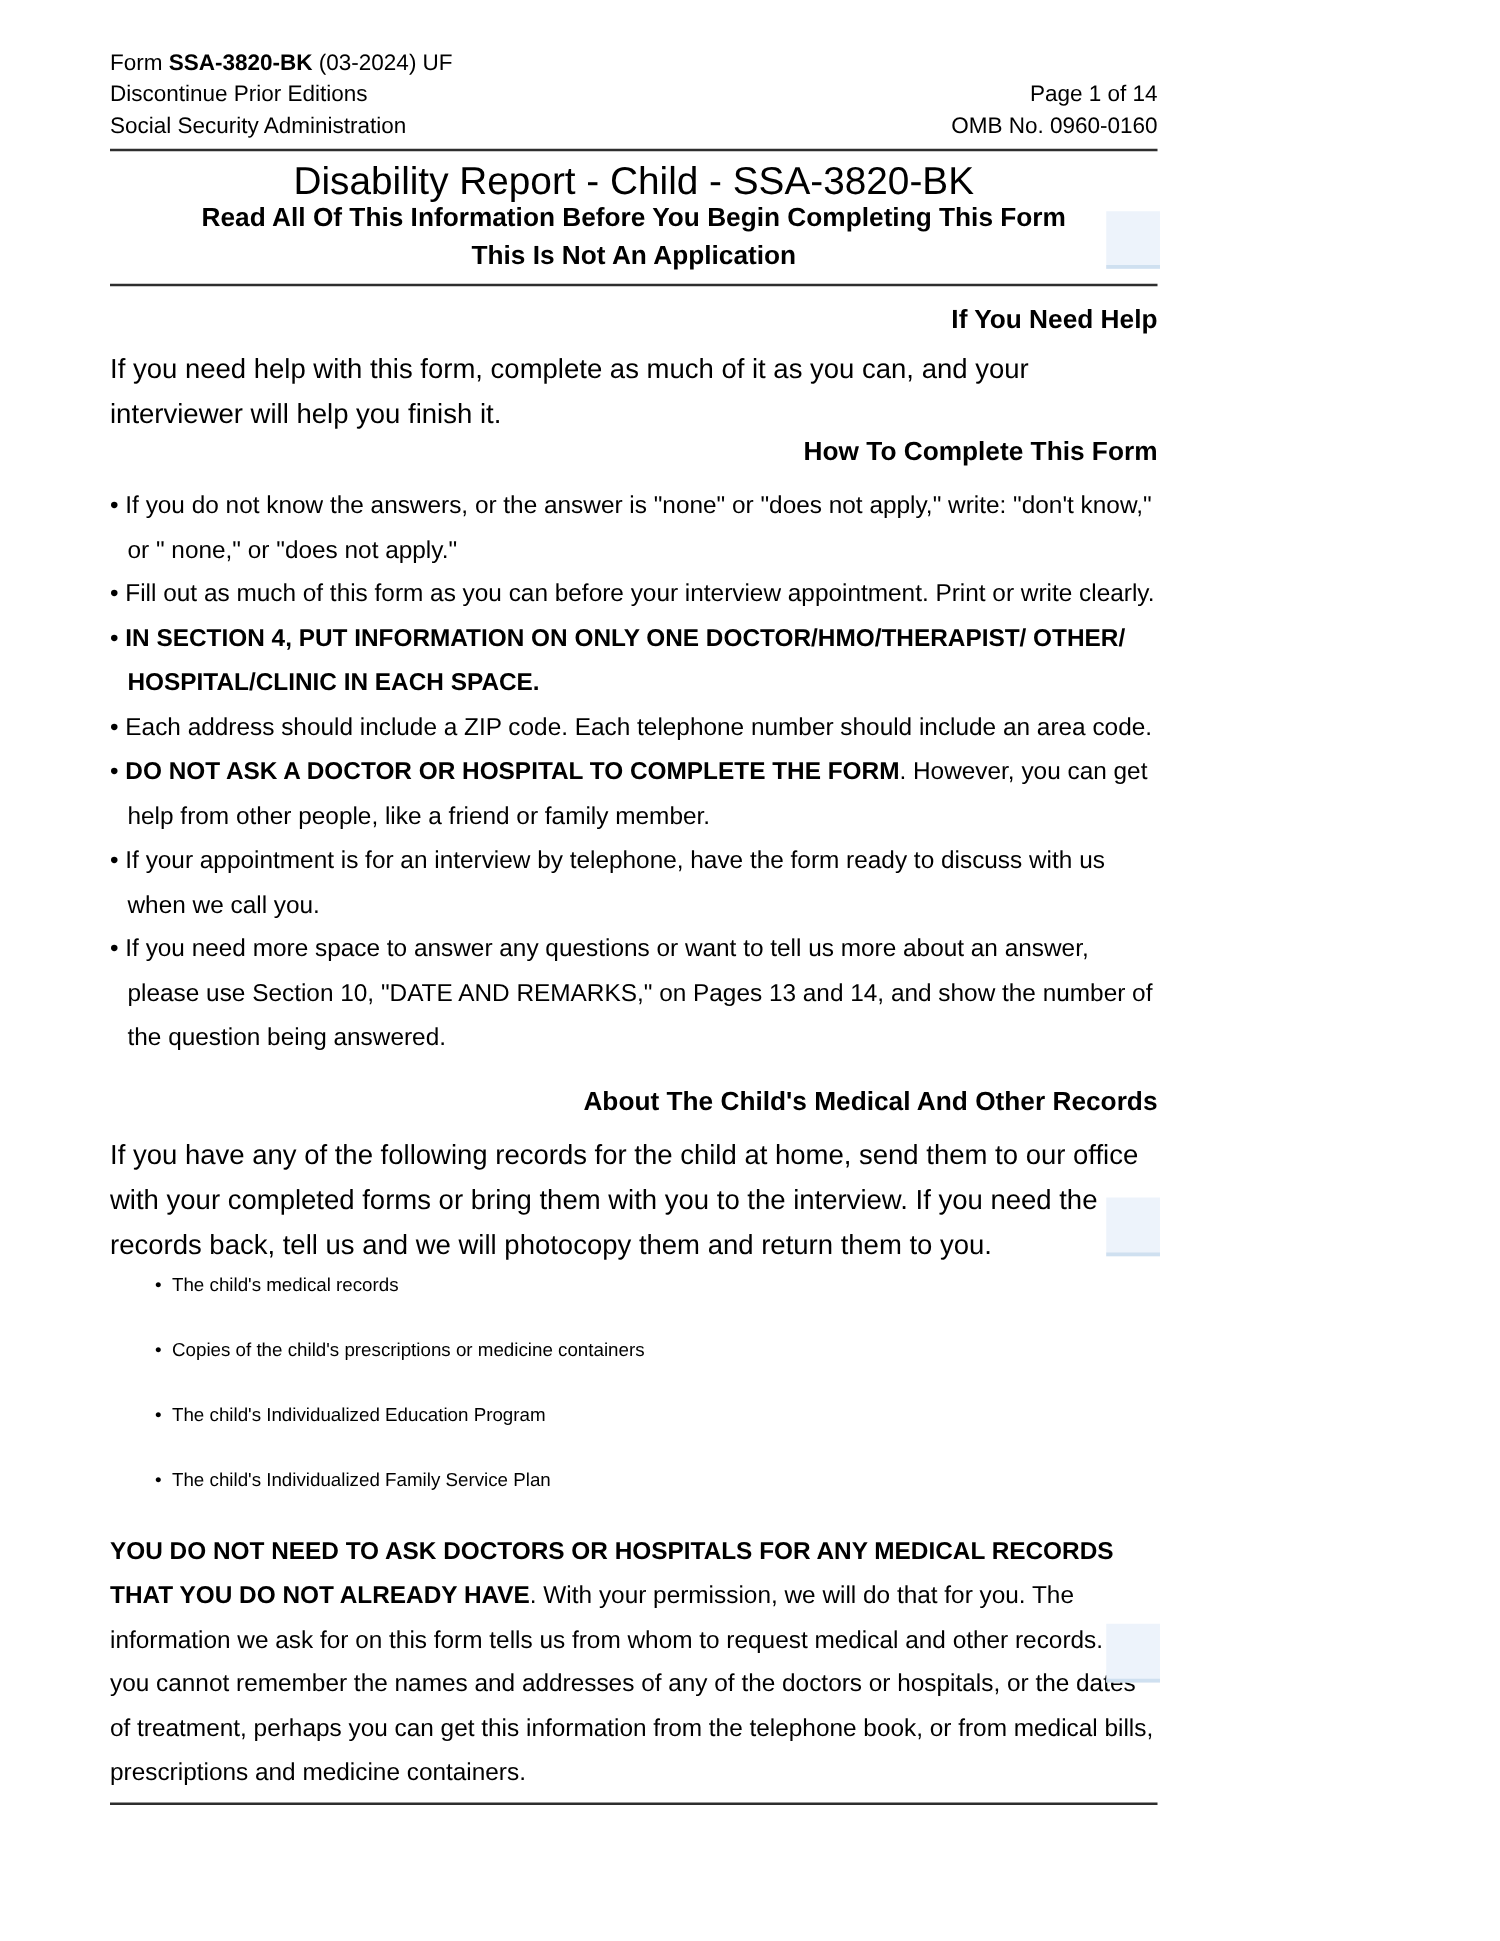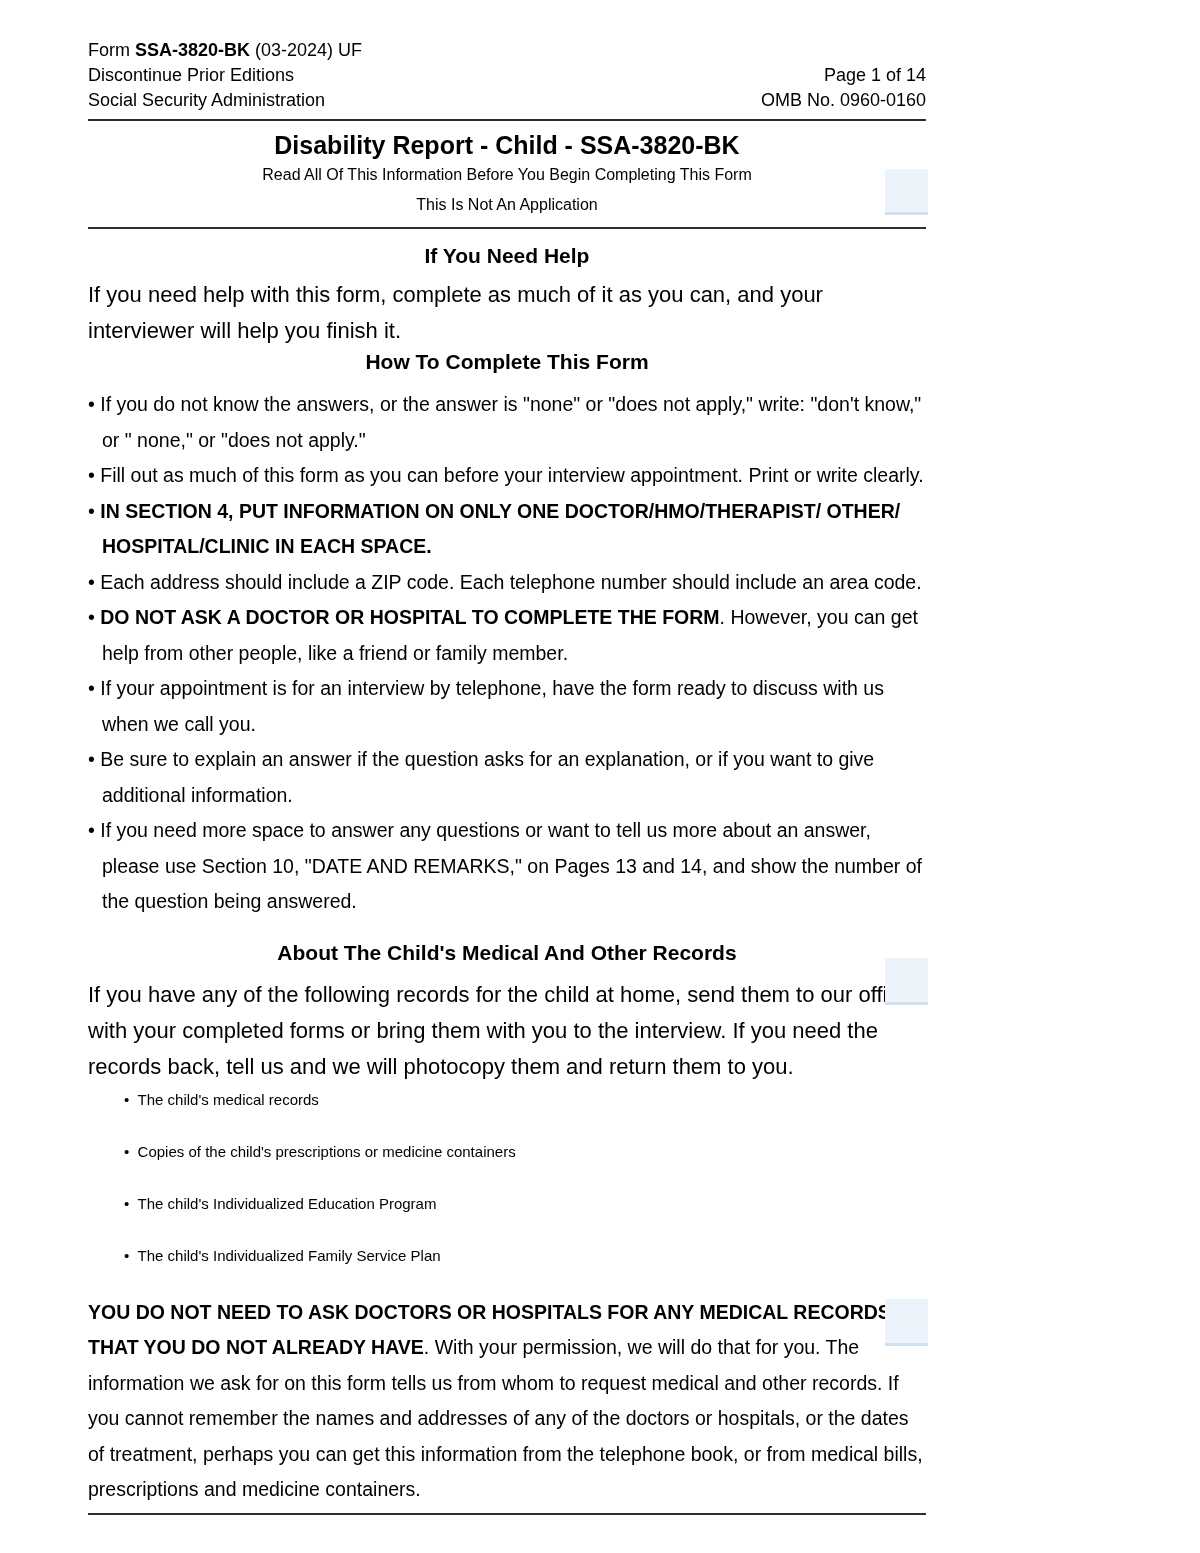--- a/index.html
+++ b/index.html
@@ -30,27 +30,27 @@
 
   .rule {
     border: none;
     border-top: 2px solid #2e2e2e;
     height: 0;
   }
   .rule.top { margin-top: 6px; }
 
   
   .title-block { text-align: center; margin-top: 9px; }
-  .title-block h1 { font-size: 25px; font-weight: bold; line-height: 30px; }
-  .title-block h2 { font-size: 16px; font-weight: normal; line-height: 30px; }
+  .title-block h1 { font-size: 31px; font-weight: normal; line-height: 30px; }
+  .title-block h2 { font-size: 21px; font-weight: bold; line-height: 30px; }
   .rule.under-title { margin-top: 7px; }
 
   
   h3.section-heading {
-    text-align: center;
+    text-align: right;
     font-size: 21px;
     font-weight: bold;
     line-height: 26px;
     margin-top: 14px;
   }
   h3.howto-heading { margin-top: 0; }
   h3.records-heading { margin-top: 20px; }
 
   
   p.body-text {
@@ -141,21 +141,20 @@
   <p class="body-text">If you need help with this form, complete as much of it as you can, and your interviewer will help you finish it.</p>
 
   <h3 class="section-heading howto-heading">How To Complete This Form</h3>
   <ul class="instruction-list">
     <li><strong></strong><span>If you do not know the answers, or the answer is "none" or "does not apply," write: "don't know," or " none," or "does not apply."</span></li>
     <li><strong></strong><span>Fill out as much of this form as you can before your interview appointment. Print or write clearly.</span></li>
     <li><strong>IN SECTION 4, PUT INFORMATION ON ONLY ONE DOCTOR/HMO/THERAPIST/ OTHER/ HOSPITAL/CLINIC IN EACH SPACE.</strong><span></span></li>
     <li><strong></strong><span>Each address should include a ZIP code. Each telephone number should include an area code.</span></li>
     <li><strong>DO NOT ASK A DOCTOR OR HOSPITAL TO COMPLETE THE FORM</strong><span>. However, you can get help from other people, like a friend or family member.</span></li>
     <li><strong></strong><span>If your appointment is for an interview by telephone, have the form ready to discuss with us when we call you.</span></li>
-    <li><strong></strong><span>Be sure to explain an answer if the question asks for an explanation, or if you want to give additional information.</span></li>
     <li><strong></strong><span>If you need more space to answer any questions or want to tell us more about an answer, please use Section 10, "DATE AND REMARKS," on Pages 13 and 14, and show the number of the question being answered.</span></li>
   </ul>
 
   <h3 class="section-heading records-heading">About The Child's Medical And Other Records</h3>
   <p class="body-text records-intro">If you have any of the following records for the child at home, send them to our office with your completed forms or bring them with you to the interview. If you need the records back, tell us and we will photocopy them and return them to you.</p>
   <ul class="records-list">
     <li>The child's medical records</li>
     <li>Copies of the child's prescriptions or medicine containers</li>
     <li>The child's Individualized Education Program</li>
     <li>The child's Individualized Family Service Plan</li>

